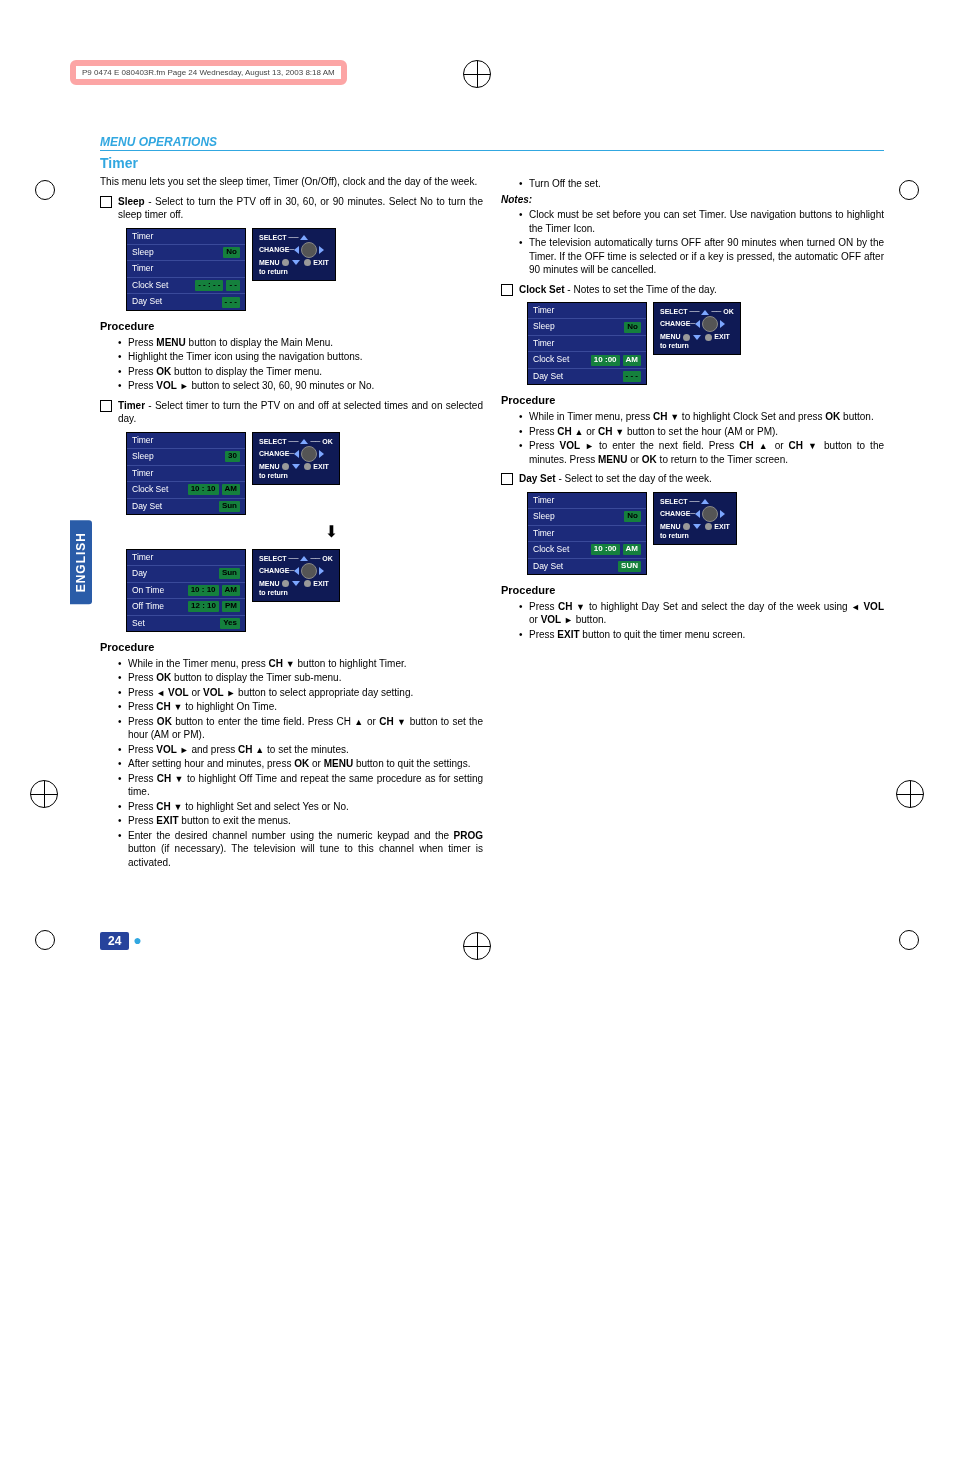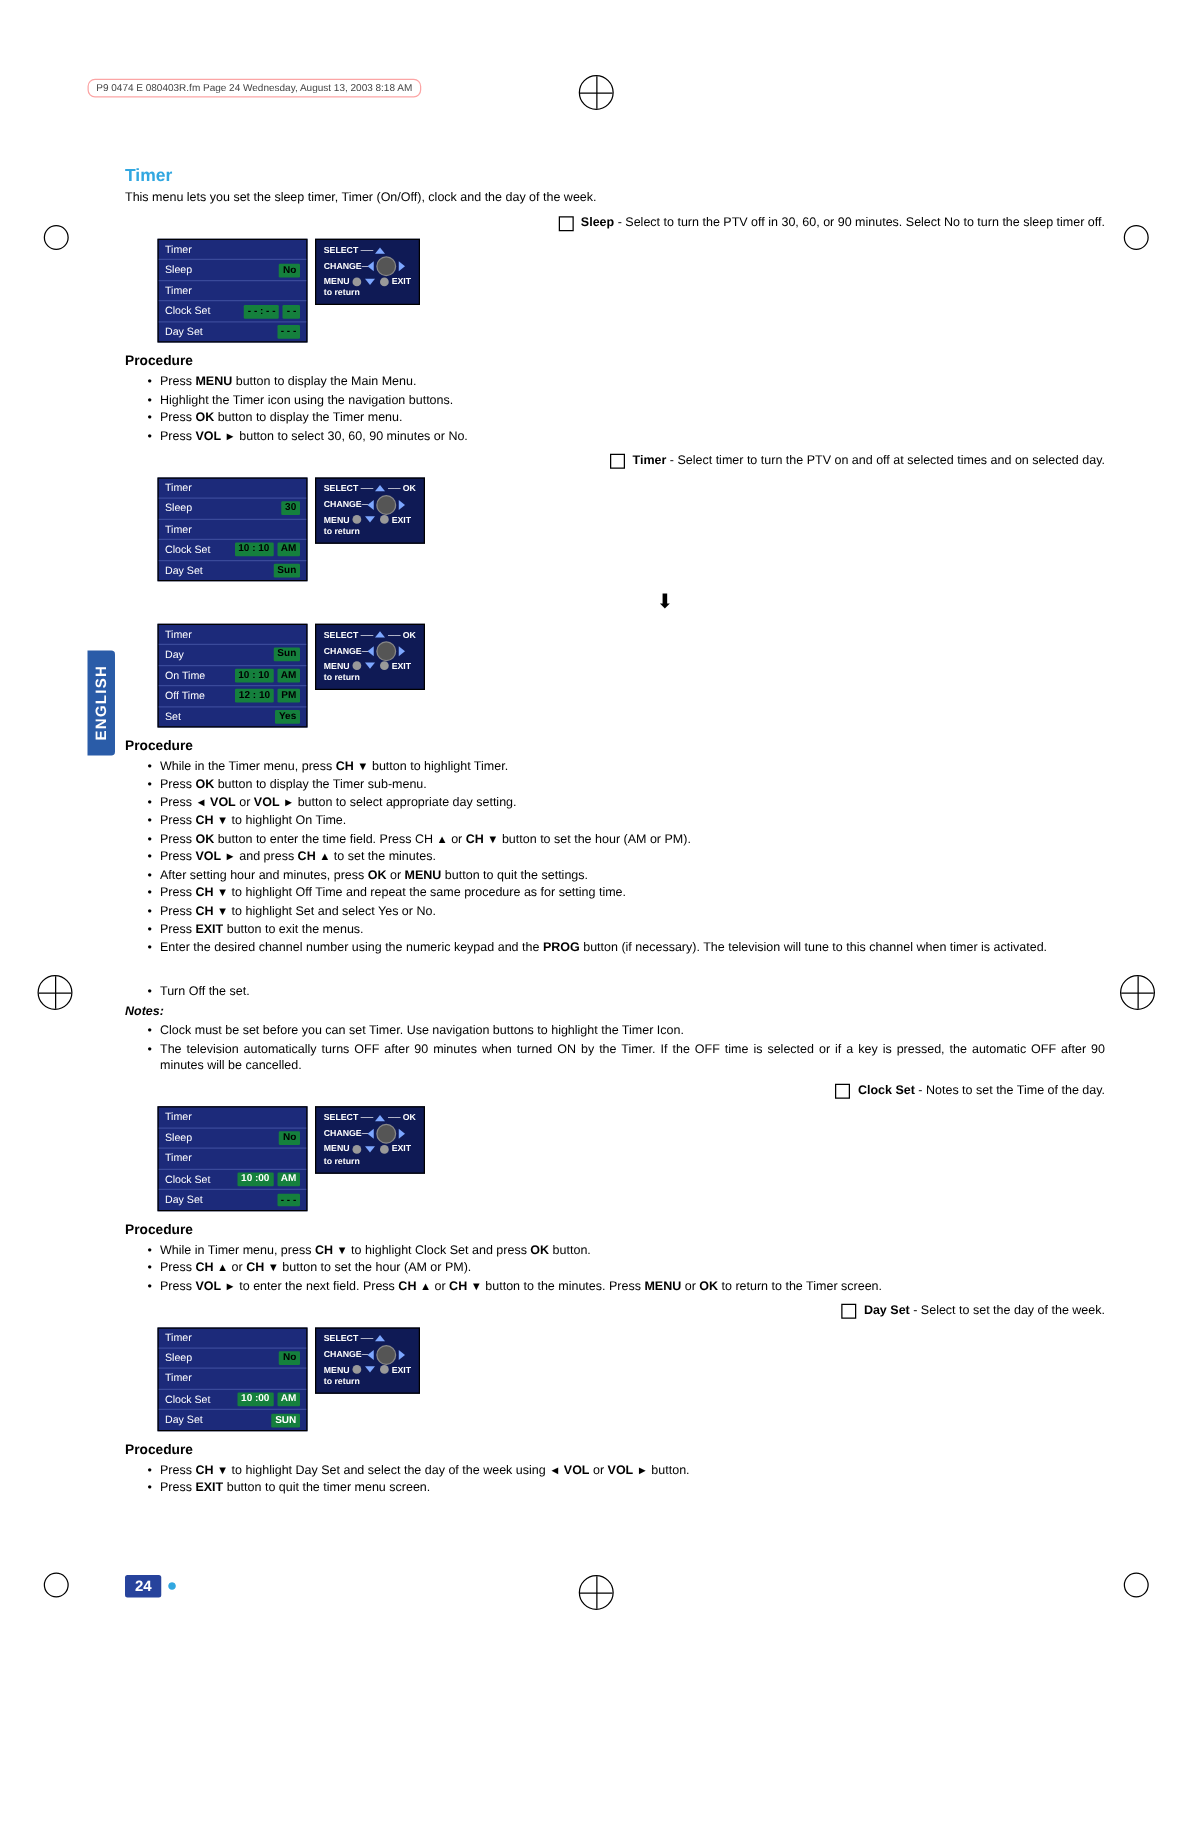--- a/index.html
+++ b/index.html
@@ -31,35 +31,35 @@
   .cross-mark::before, .cross-mark::after { content: ''; position: absolute; background: #000; }
   .cross-mark::before { left: 50%; top: 0; width: 1px; height: 100%; }
   .cross-mark::after { top: 50%; left: 0; height: 1px; width: 100%; }
   .cross-mark.circle { border: 1px solid #000; border-radius: 50%; box-sizing: border-box; }
   .cm-top { top: 60px; left: 50%; transform: translateX(-50%); }
   .cm-bottom { bottom: 30px; left: 50%; transform: translateX(-50%); }
   .cm-left { top: 780px; left: 30px; }
   .cm-right { top: 780px; right: 30px; }
   .header-line {
     font-size: 8px; color: #444; text-align: right; margin-bottom: 50px;
-    border: 1px solid #fca5a5; border-radius: 6px; padding: 2px 6px; display: inline-block;
+    border: 6px solid #fca5a5; border-radius: 6px; padding: 2px 6px; display: inline-block;
   }
   .section-title-bar {
     color: #31a7e0; font-weight: bold; font-style: italic; font-size: 12px;
     border-bottom: 1px solid #31a7e0; padding-bottom: 1px; margin-bottom: 4px;
     font-variant: small-caps;
   }
   .main-heading { color: #31a7e0; font-weight: bold; font-size: 14px; margin: 4px 0; }
-  .columns { display: flex; gap: 18px; flex-direction: column; }
+  .columns { display: flex; gap: 18px; }
   .col { flex: 1; font-size: 10px; line-height: 1.35; }
   .sub-heading { font-weight: bold; font-size: 11px; margin: 6px 0 2px 0; }
   .bullet-list { list-style: none; padding-left: 18px; margin: 2px 0; }
   .bullet-list li { position: relative; padding-left: 10px; margin-bottom: 1px; }
   .bullet-list li::before { content: '•'; position: absolute; left: 0; }
-  .check-row { display: flex; align-items: flex-start; gap: 6px; margin: 6px 0 2px 0; justify-content: flex-end; }
+  .check-row { display: flex; align-items: flex-start; gap: 6px; margin: 6px 0 2px 0; }
   .checkbox { display: inline-block; width: 10px; height: 10px; border: 1px solid #000; flex-shrink: 0; margin-top: 1px; }
   .english-tab {
     position: absolute; left: 70px; top: 520px;
     background: #2a5ca8; color: #fff; font-weight: bold; font-size: 12px;
     writing-mode: vertical-rl; transform: rotate(180deg);
     padding: 12px 4px; border-radius: 3px 0 0 3px;
     letter-spacing: 1px;
   }
   .page-num-box {
     background: #27439c; color: #fff; display: inline-block; padding: 2px 8px;
@@ -103,20 +103,21 @@
   <span class="corner-circle top-left"></span>
   <span class="corner-circle top-right"></span>
   <span class="corner-circle bottom-left"></span>
   <span class="corner-circle bottom-right"></span>
 
   <div class="header-line">P9 0474 E  080403R.fm  Page 24  Wednesday, August 13, 2003  8:18 AM</div>
 
   <div class="english-tab">ENGLISH</div>
 
   <div class="content-body">
+    <div class="section-title-bar">MENU OPERATIONS</div>
     <div class="main-heading">Timer</div>
 
     <div class="columns">
 
       <div class="col">
         <div class="justify">This menu lets you set the sleep timer, Timer (On/Off), clock and the day of the week.</div>
 
         <div class="check-row">
           <span class="checkbox"></span>
           <div class="justify"><b>Sleep</b><span> - Select to turn the PTV off in 30, 60, or 90 minutes. Select No to turn the sleep timer off.</span></div>

